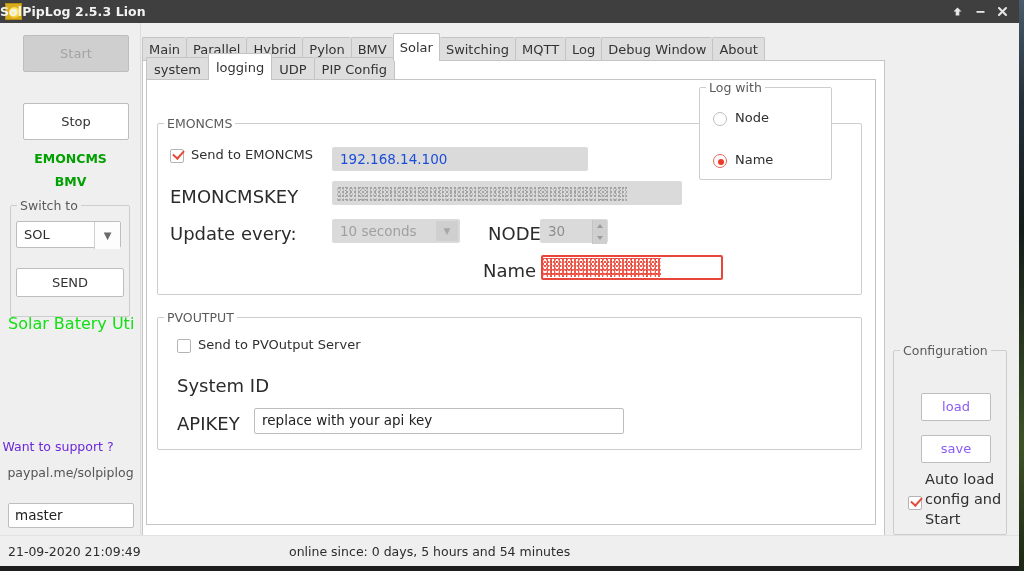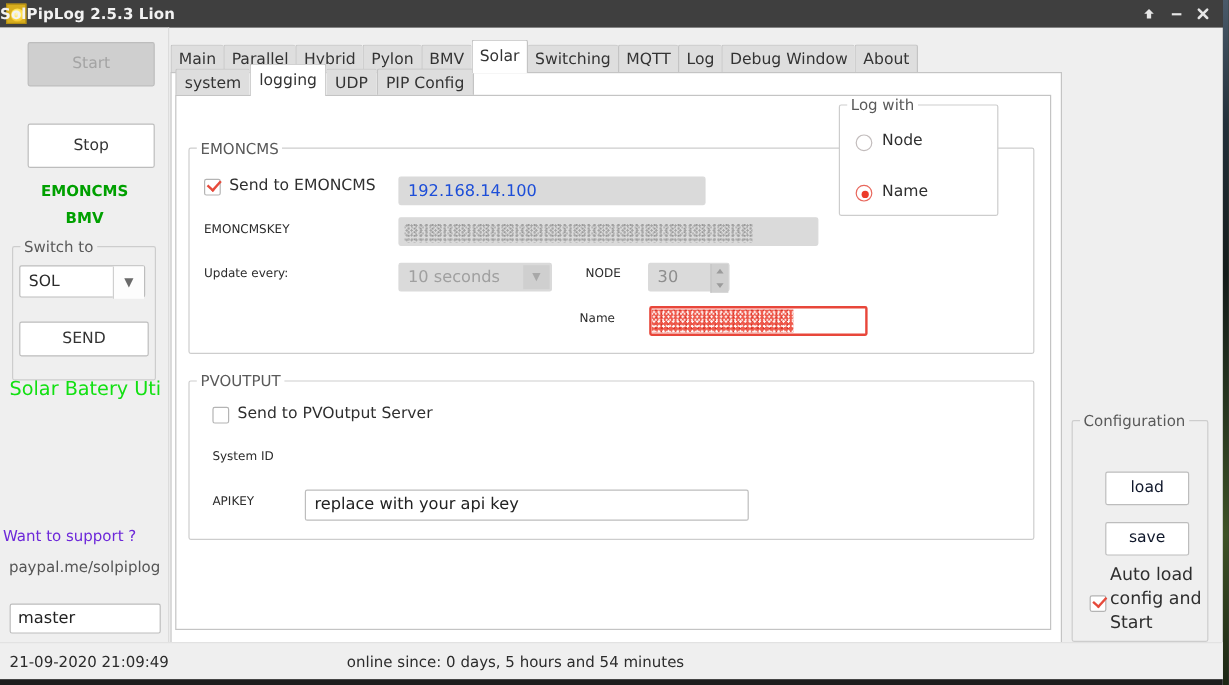--- a/index.html
+++ b/index.html
@@ -242,21 +242,21 @@
     position: absolute; left: 2px; top: 0px;
     width: 9px; height: 5px;
     border-left: 2.4px solid #e64a3b;
     border-bottom: 2.4px solid #e64a3b;
     transform: rotate(-48deg);
   }
   .lbl {
     position: absolute;
     font-size: 13px; color: #2f2f2f; white-space: nowrap;
   }
-  .lbl-strong { font-size: 10px; color: #2b2b2b; }
+  .lbl-strong { font-size: 18px; color: #2b2b2b; }
 
   .inp {
     position: absolute;
     height: 24px; line-height: 22px;
     border: 1px solid #bdbdbd; border-radius: 2px;
     background: #fff; color: #222;
     font-size: 13.5px;
     padding-left: 7px;
     overflow: hidden; white-space: nowrap;
   }
@@ -341,21 +341,21 @@
   }
 
   
   .gb-config {
     position: absolute; left: 893px; top: 327px; width: 114px; height: 185px;
     border: 1px solid #cdcdcd;
   }
   .cfg-btn {
     position: absolute; left: 27px; width: 70px; height: 28px;
     background: #fff; border: 1px solid #bdbdbd; border-radius: 2px;
-    font-size: 13px; color: #0f172a; text-align: center; line-height: 26px;
+    font-size: 13px; color: #8b5cf6; text-align: center; line-height: 26px;
     cursor: default;
   }
   .cfg-btn.load { top: 42px; }
   .cfg-btn.save { top: 84px; }
   .autoload-chk { left: 14px; top: 145px; }
   .autoload-lbl {
     position: absolute; left: 31px; top: 118px; width: 80px;
     font-size: 14.5px; color: #2f2f2f; line-height: 20px;
   }
 

